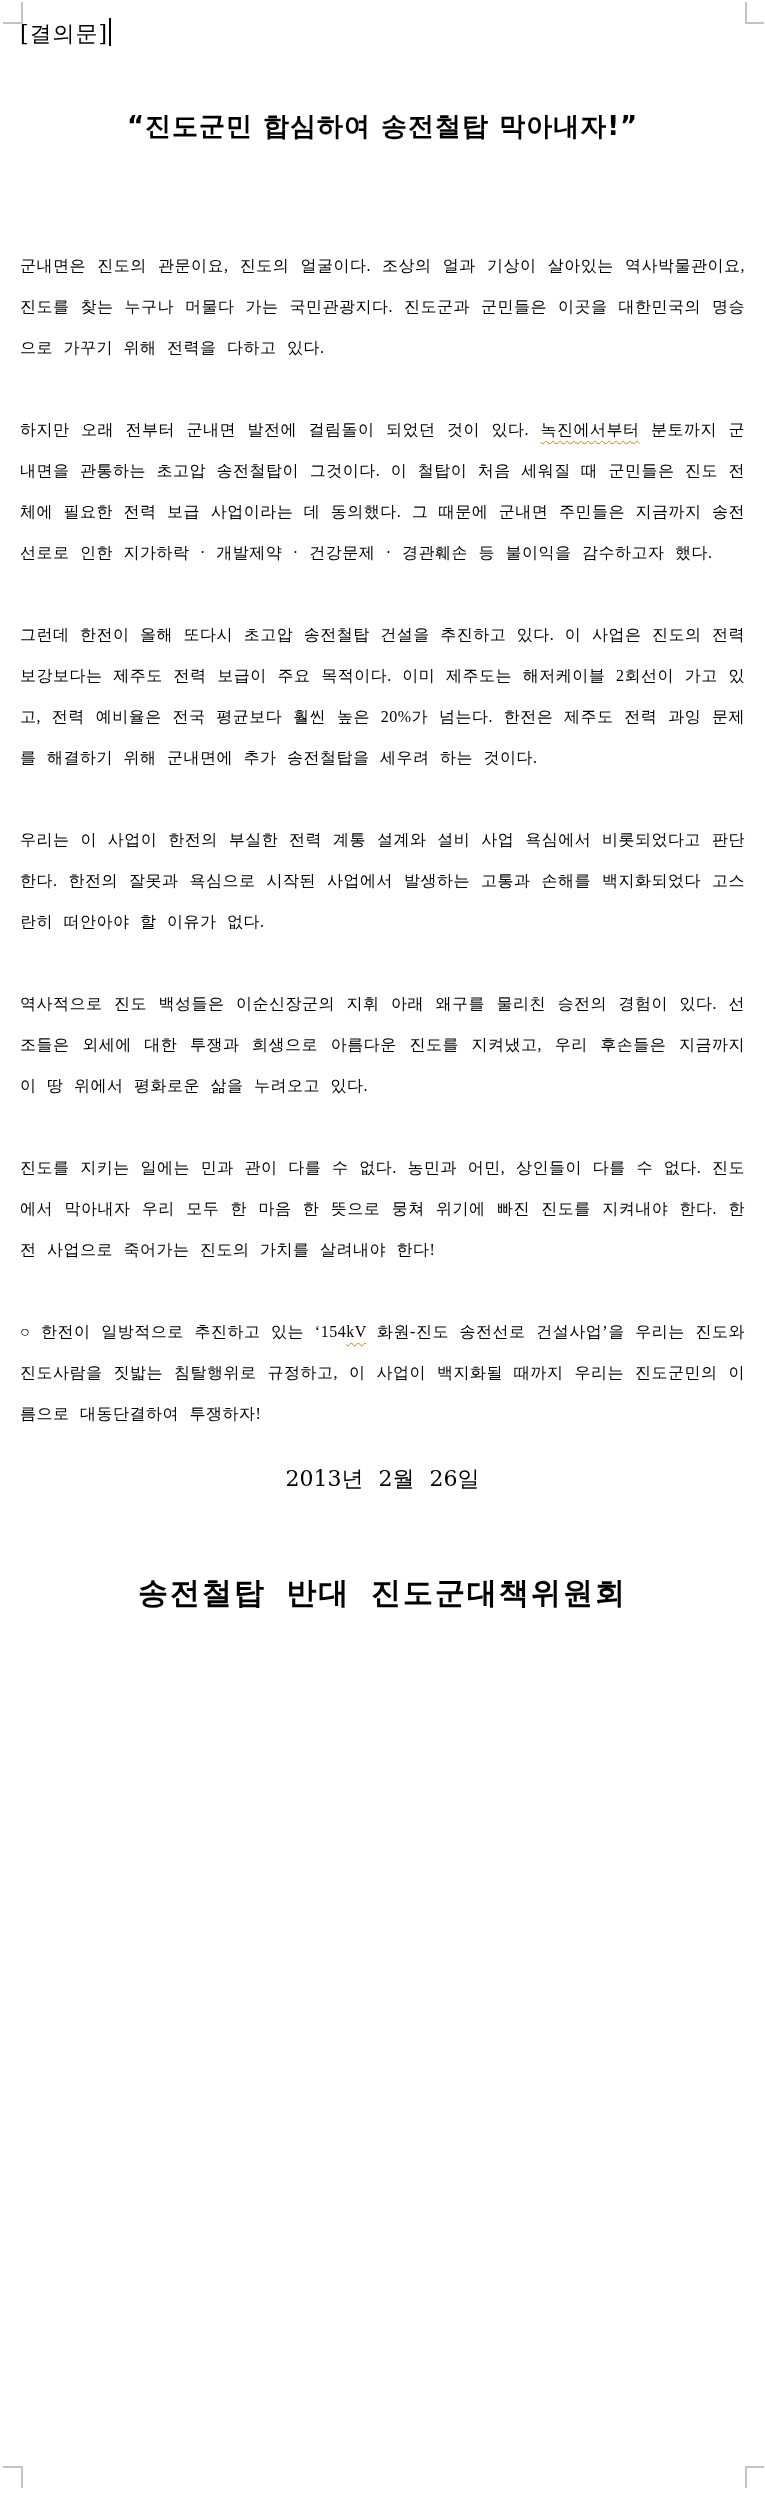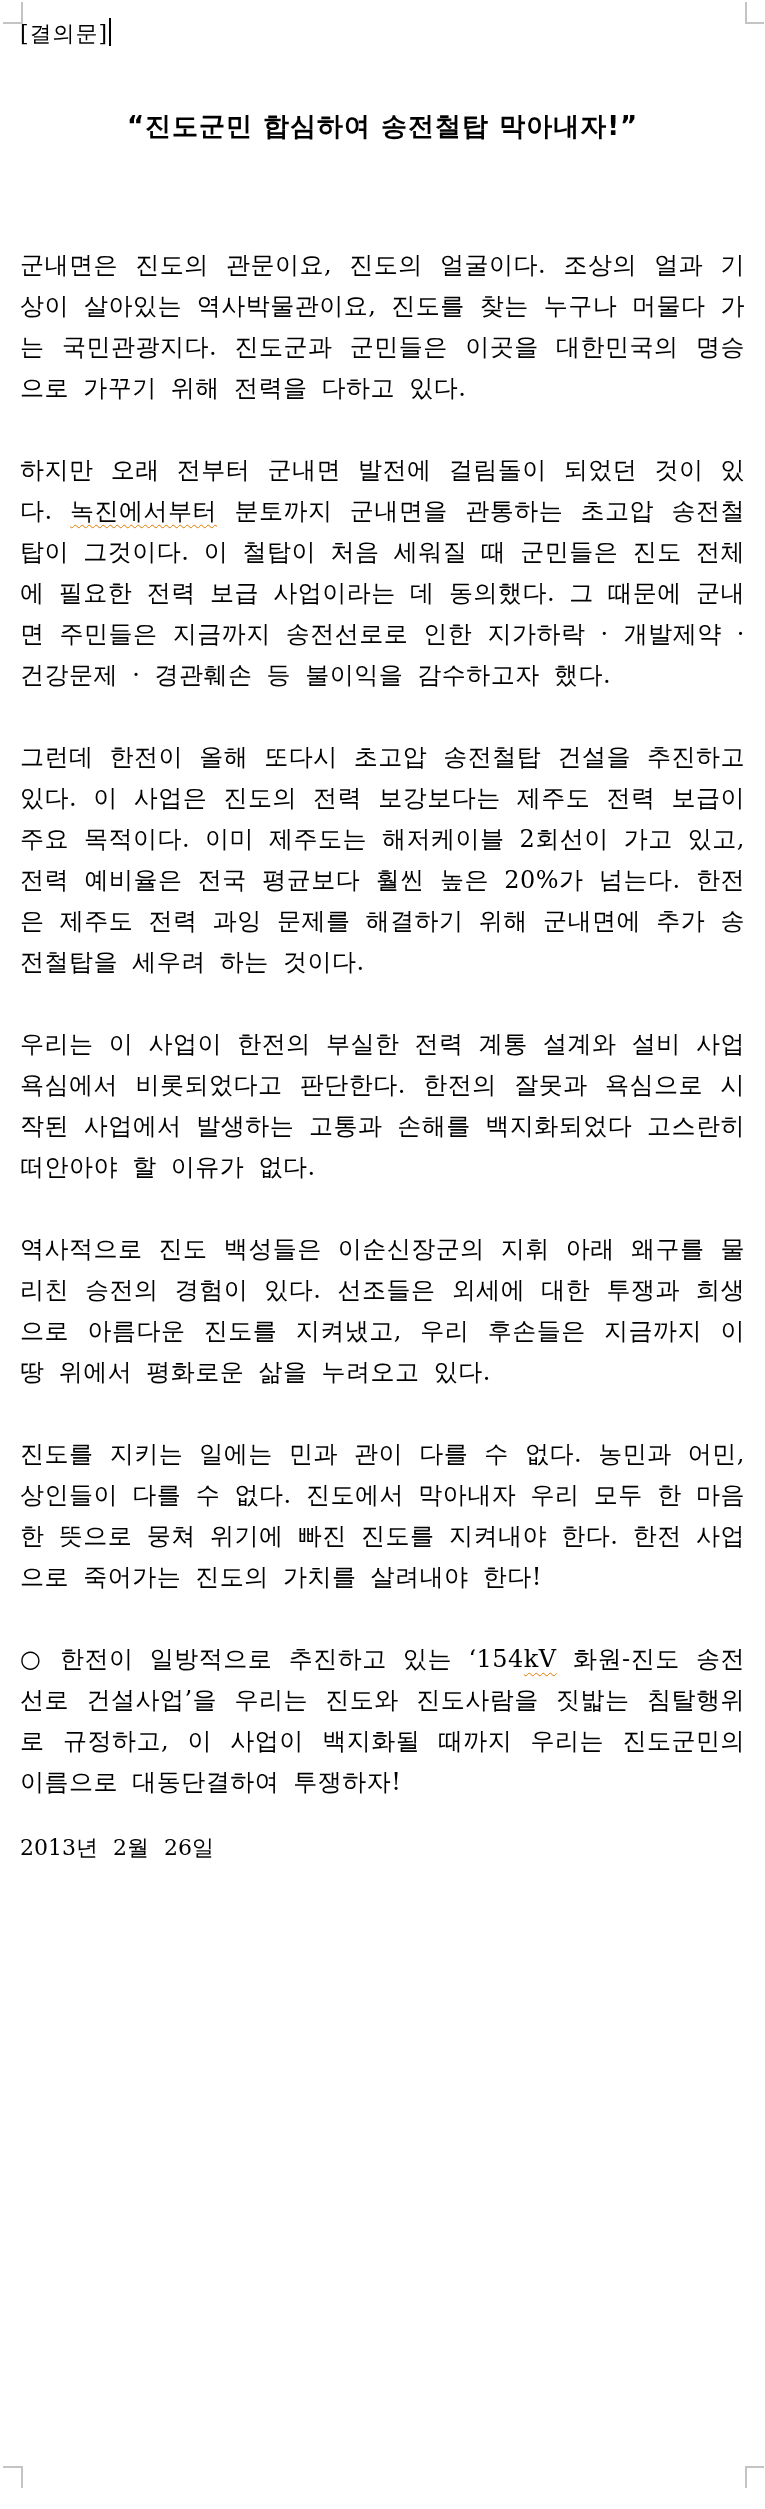--- a/index.html
+++ b/index.html
@@ -4,26 +4,26 @@
 <style>
   html,body{margin:0;padding:0;background:#ffffff;}
   body{width:765px;font-family:"DejaVu Serif","Liberation Serif",serif;color:#000;}
   .page{position:relative;width:765px;height:2509px;background:#fff;overflow:hidden;border-radius:26px;}
   .content{padding:18px 20px 0 20px;}
   .doc-label{font-size:22px;line-height:32px;letter-spacing:1px;white-space:nowrap;}
   .cursor{display:inline-block;width:2px;height:28px;background:#000;vertical-align:-5px;margin-left:1px;}
   .doc-title{margin-top:53px;text-align:center;font-family:"DejaVu Sans","Liberation Sans",sans-serif;
              font-weight:bold;font-size:26px;line-height:46px;letter-spacing:1px;}
   .paragraphs{margin-top:96px;}
-  .para{margin:0 0 41px 0;font-size:24px;line-height:41px;text-align:justify;
-        word-break:break-all;word-spacing:6px;letter-spacing:0.5px;}
+  .para{margin:0 0 41px 0;font-size:16px;line-height:41px;text-align:justify;
+        word-break:break-all;word-spacing:6px;letter-spacing:0.5px;font-family:Liberation Serif, serif;}
   .para:last-child{margin-bottom:0;}
   .spell{text-decoration:underline;text-decoration-style:wavy;text-decoration-color:#e07b00;
          text-decoration-thickness:1px;text-underline-offset:5px;}
-  .doc-date{margin-top:24px;font-size:22px;line-height:42px;word-spacing:8px;}
+  .doc-date{margin-top:24px;text-align:center;font-size:22px;line-height:42px;word-spacing:8px;}
   .doc-signature{margin-top:70px;text-align:center;font-family:"DejaVu Sans","Liberation Sans",sans-serif;
                  font-weight:bold;font-size:30px;line-height:46px;letter-spacing:2px;word-spacing:8px;}
   
   .mark{position:absolute;width:18px;height:20px;}
   .mark-tl{left:3px;top:2px;border-right:2px solid #c4c4c4;border-bottom:2px solid #c4c4c4;}
   .mark-tr{left:745px;top:2px;width:17px;border-left:2px solid #c4c4c4;border-bottom:2px solid #c4c4c4;}
   .mark-bl{left:3px;top:2466px;border-right:2px solid #c4c4c4;border-top:2px solid #c4c4c4;}
   .mark-br{left:745px;top:2466px;width:17px;border-left:2px solid #c4c4c4;border-top:2px solid #c4c4c4;}
 </style>
 </head>
@@ -46,15 +46,16 @@
         <p class="para"><span>하지만 오래 전부터 군내면 발전에 걸림돌이 되었던 것이 있다. </span><span class="spell">녹진에서부터</span><span> 분토까지 군내면을 관통하는 초고압 송전철탑이 그것이다. 이 철탑이 처음 세워질 때 군민들은 진도 전체에 필요한 전력 보급 사업이라는 데 동의했다. 그 때문에 군내면 주민들은 지금까지 송전선로로 인한 지가하락 · 개발제약 · 건강문제 · 경관훼손 등 불이익을 감수하고자 했다.</span></p>
         <p class="para"><span>그런데 한전이 올해 또다시 초고압 송전철탑 건설을 추진하고 있다. 이 사업은 진도의 전력 보강보다는 제주도 전력 보급이 주요 목적이다. 이미 제주도는 해저케이블 2회선이 가고 있고, 전력 예비율은 전국 평균보다 훨씬 높은 20%가 넘는다. 한전은 제주도 전력 과잉 문제를 해결하기 위해 군내면에 추가 송전철탑을 세우려 하는 것이다.</span></p>
         <p class="para"><span>우리는 이 사업이 한전의 부실한 전력 계통 설계와 설비 사업 욕심에서 비롯되었다고 판단한다. 한전의 잘못과 욕심으로 시작된 사업에서 발생하는 고통과 손해를 백지화되었다 고스란히 떠안아야 할 이유가 없다.</span></p>
         <p class="para"><span>역사적으로 진도 백성들은 이순신장군의 지휘 아래 왜구를 물리친 승전의 경험이 있다. 선조들은 외세에 대한 투쟁과 희생으로 아름다운 진도를 지켜냈고, 우리 후손들은 지금까지 이 땅 위에서 평화로운 삶을 누려오고 있다.</span></p>
         <p class="para"><span>진도를 지키는 일에는 민과 관이 다를 수 없다. 농민과 어민, 상인들이 다를 수 없다. 진도에서 막아내자 우리 모두 한 마음 한 뜻으로 뭉쳐 위기에 빠진 진도를 지켜내야 한다. 한전 사업으로 죽어가는 진도의 가치를 살려내야 한다!</span></p>
         <p class="para"><span>○ 한전이 일방적으로 추진하고 있는 ‘154</span><span class="spell">kV</span><span> 화원-진도 송전선로 건설사업’을 우리는 진도와 진도사람을 짓밟는 침탈행위로 규정하고, 이 사업이 백지화될 때까지 우리는 진도군민의 이름으로 대동단결하여 투쟁하자!</span></p>
       </div>
 
     <div class="doc-date">2013년 2월 26일</div>
 
+    <div class="doc-signature">송전철탑 반대 진도군대책위원회</div>
   </div>
 
 </div>
 
 </body></html>

